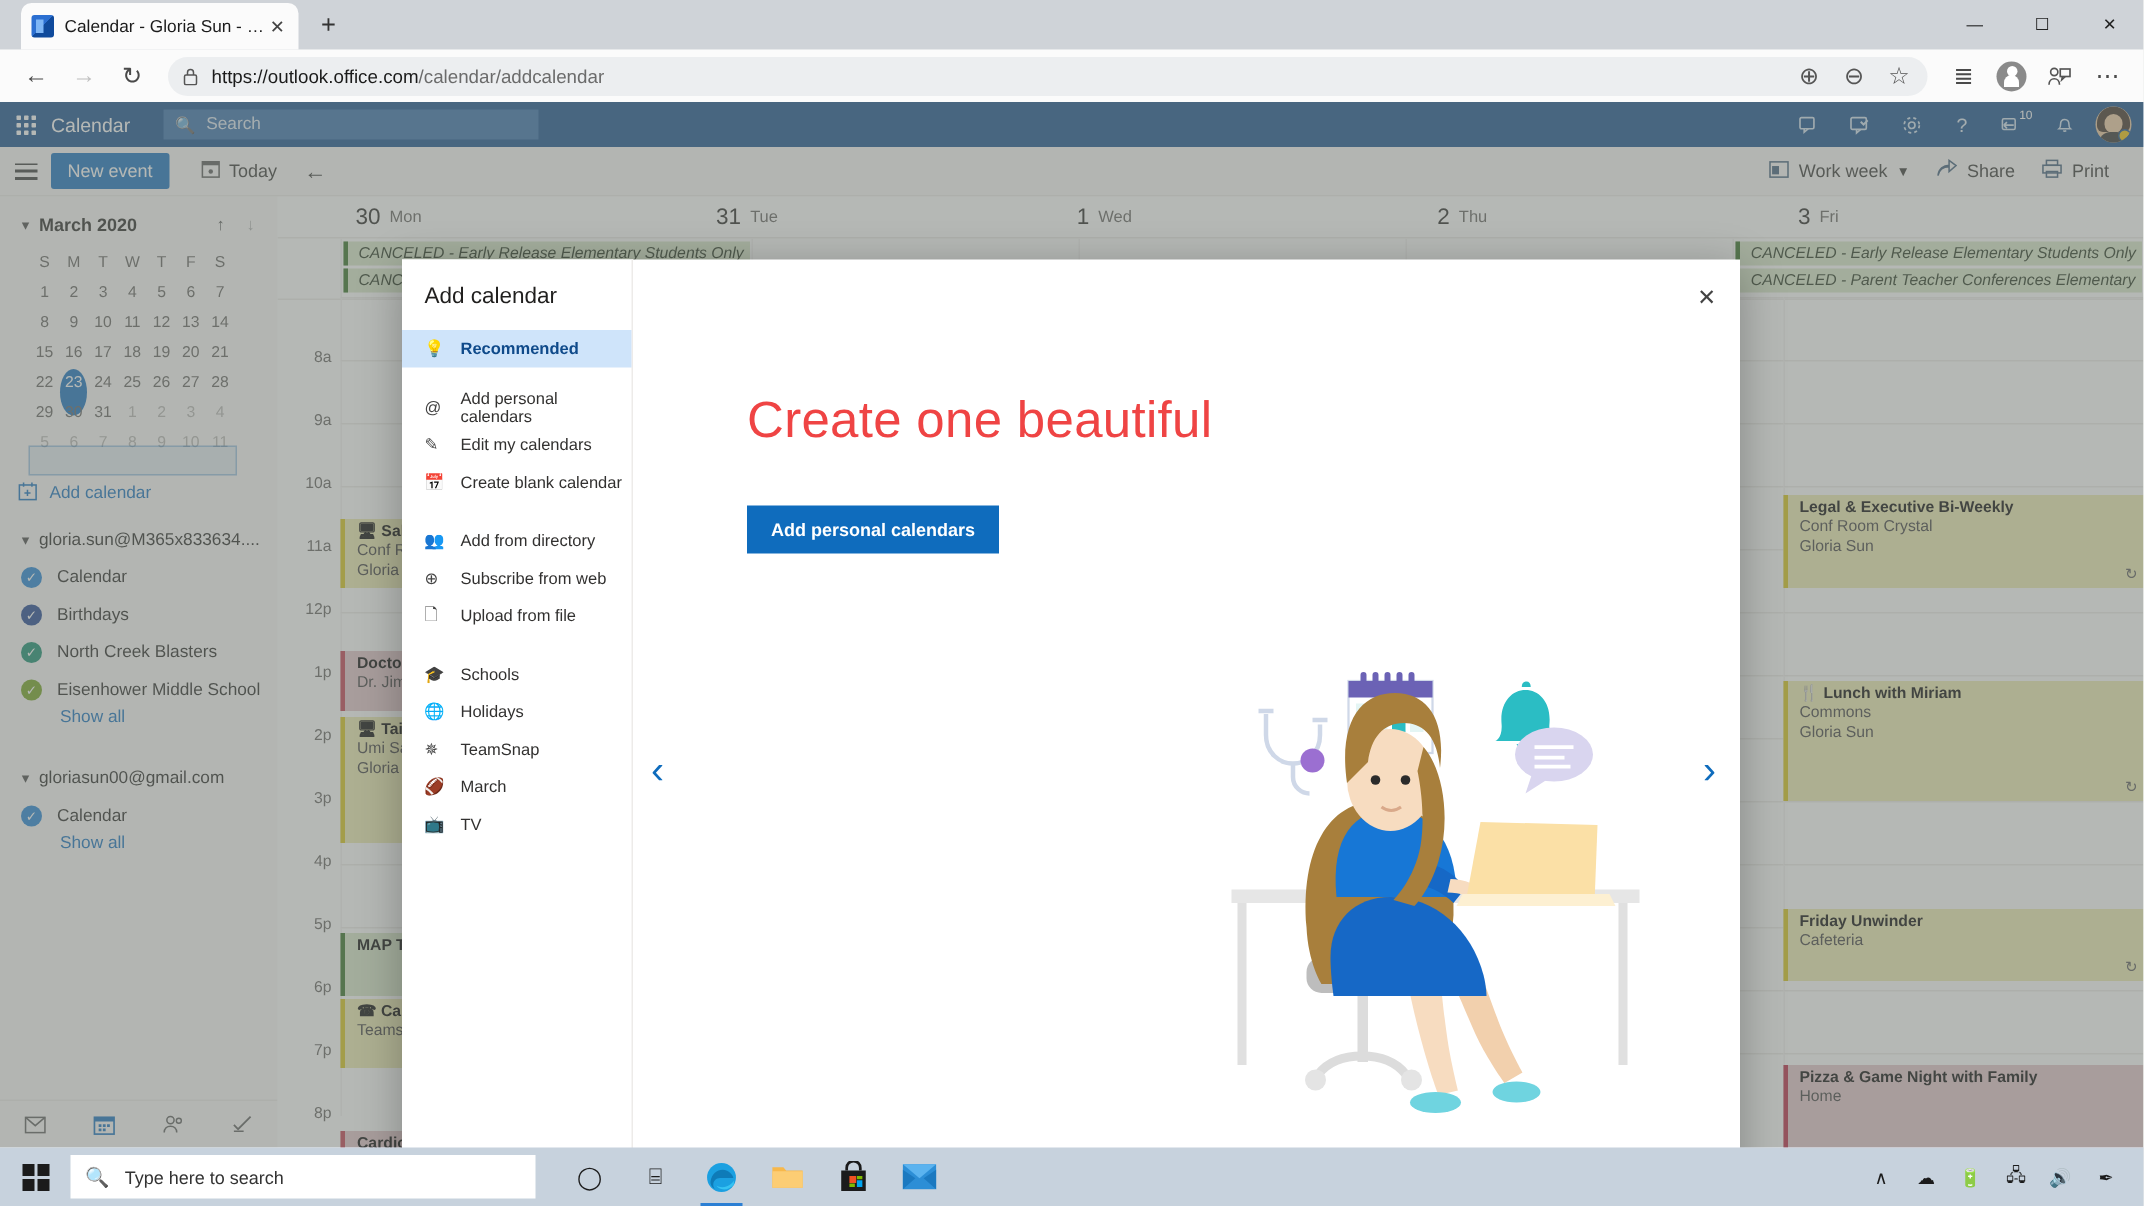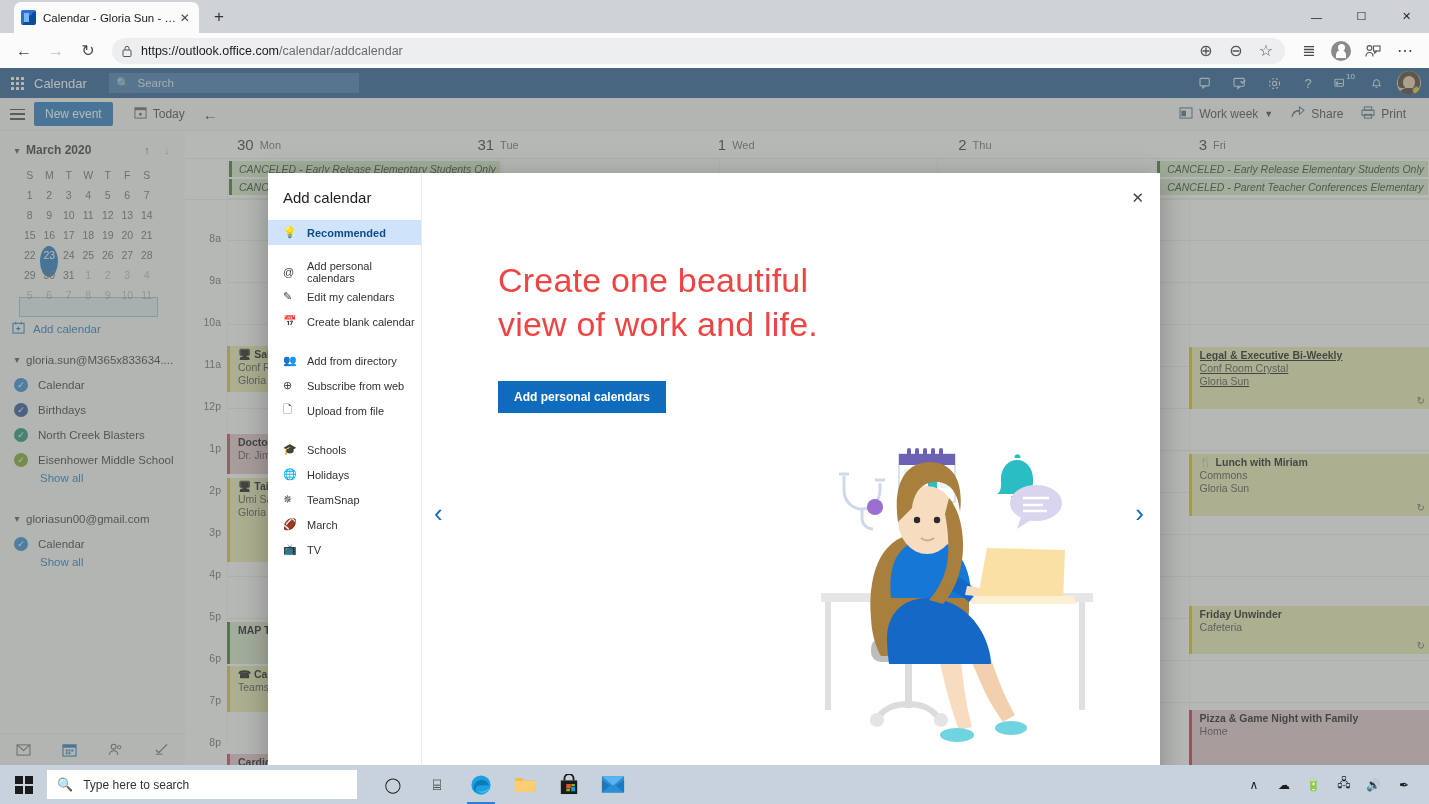--- a/index.html
+++ b/index.html
@@ -701,27 +701,27 @@
                 <div class="t">MAP Testing</div>
               </div>
               <div class="ev" style="left: 0%; width: 20%; top: 468px; height: 46px; background: rgb(238, 234, 176); border-left: 3.5px solid rgb(216, 196, 16);">
                 <div class="t">☎ Call with Miriam</div>
                 <div class="s">Teams Call</div>
                 <div class="rec">↻</div>
               </div>
               <div class="ev" style="left: 0%; width: 20%; top: 556px; height: 42px; background: rgb(227, 195, 200); border-left: 3.5px solid rgb(194, 56, 74);">
                 <div class="t">Cardio Workout</div>
               </div>
-              <div class="ev" style="left: 80%; width: 20%; top: 149px; height: 62px; background: rgb(238, 234, 176); border-left: 3.5px solid rgb(216, 196, 16); text-decoration: underline;">
+              <div class="ev" style="left: 80%; width: 20%; top: 132px; height: 62px; background: rgb(238, 234, 176); border-left: 3.5px solid rgb(216, 196, 16);">
                 <div class="t">Legal &amp; Executive Bi-Weekly</div>
                 <div class="s">Conf Room Crystal</div>
                 <div class="s">Gloria Sun</div>
                 <div class="rec">↻</div>
               </div>
-              <div class="ev" style="left: 80%; width: 20%; top: 256px; height: 62px; background: rgb(238, 234, 176); border-left: 3.5px solid rgb(216, 196, 16);">
+              <div class="ev" style="left: 80%; width: 20%; top: 256px; height: 80px; background: rgb(238, 234, 176); border-left: 3.5px solid rgb(216, 196, 16);">
                 <div class="t">🍴 Lunch with Miriam</div>
                 <div class="s">Commons</div>
                 <div class="s">Gloria Sun</div>
                 <div class="rec">↻</div>
               </div>
               <div class="ev" style="left: 80%; width: 20%; top: 408px; height: 48px; background: rgb(238, 234, 176); border-left: 3.5px solid rgb(216, 196, 16);">
                 <div class="t">Friday Unwinder</div>
                 <div class="s">Cafeteria</div>
                 <div class="rec">↻</div>
               </div>
@@ -807,21 +807,20 @@
           </span>
         </div>
       </div>
 
       <div class="dlg-main">
         <div class="dlg-close">✕</div>
 
         <div class="hero">
           <h1>
             <span>Create one beautiful</span><br>
-            <span>view of work and life.</span>
           </h1>
           <div class="cta">Add personal calendars</div>
         </div>
 
         <svg class="illus" width="300" height="320" viewBox="0 0 300 320">
 
           <g>
             <rect x="88" y="16" width="56" height="48" fill="#ffffff" stroke="#cfd8e8" stroke-width="1.5"></rect>
             <rect x="88" y="16" width="56" height="11" fill="#6b62b5"></rect>
             <rect x="96" y="10" width="4" height="10" rx="2" fill="#6b62b5"></rect>

